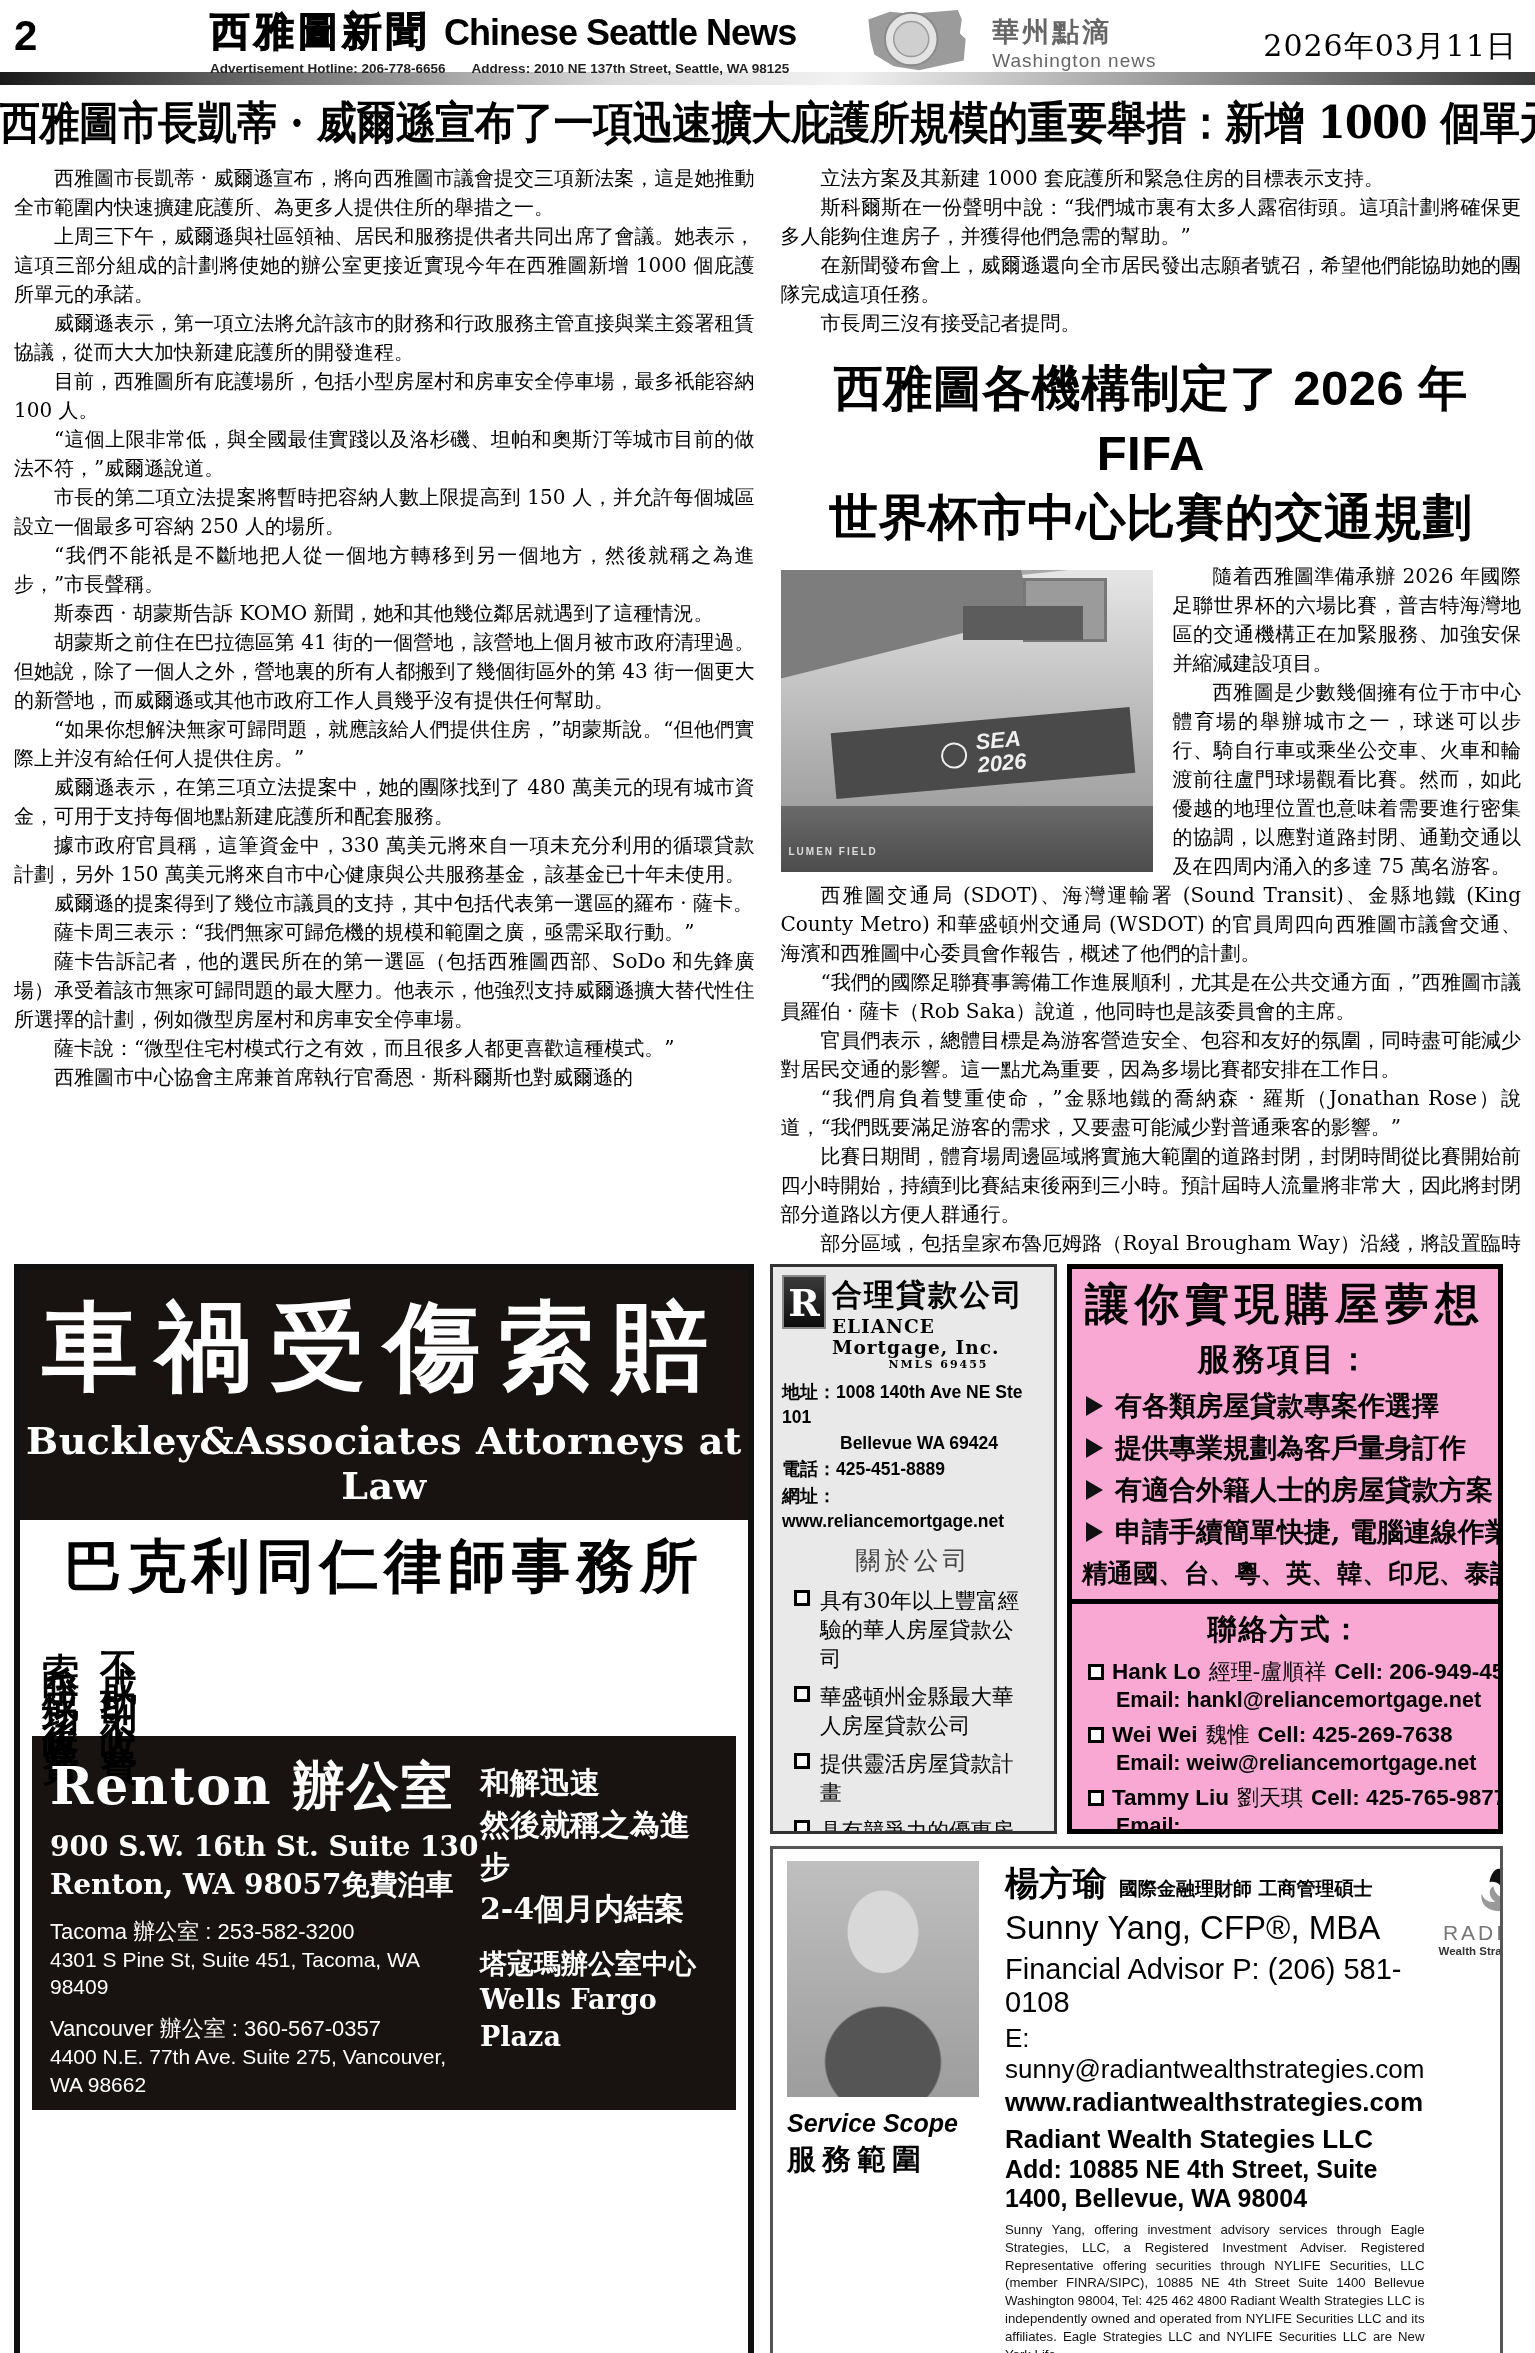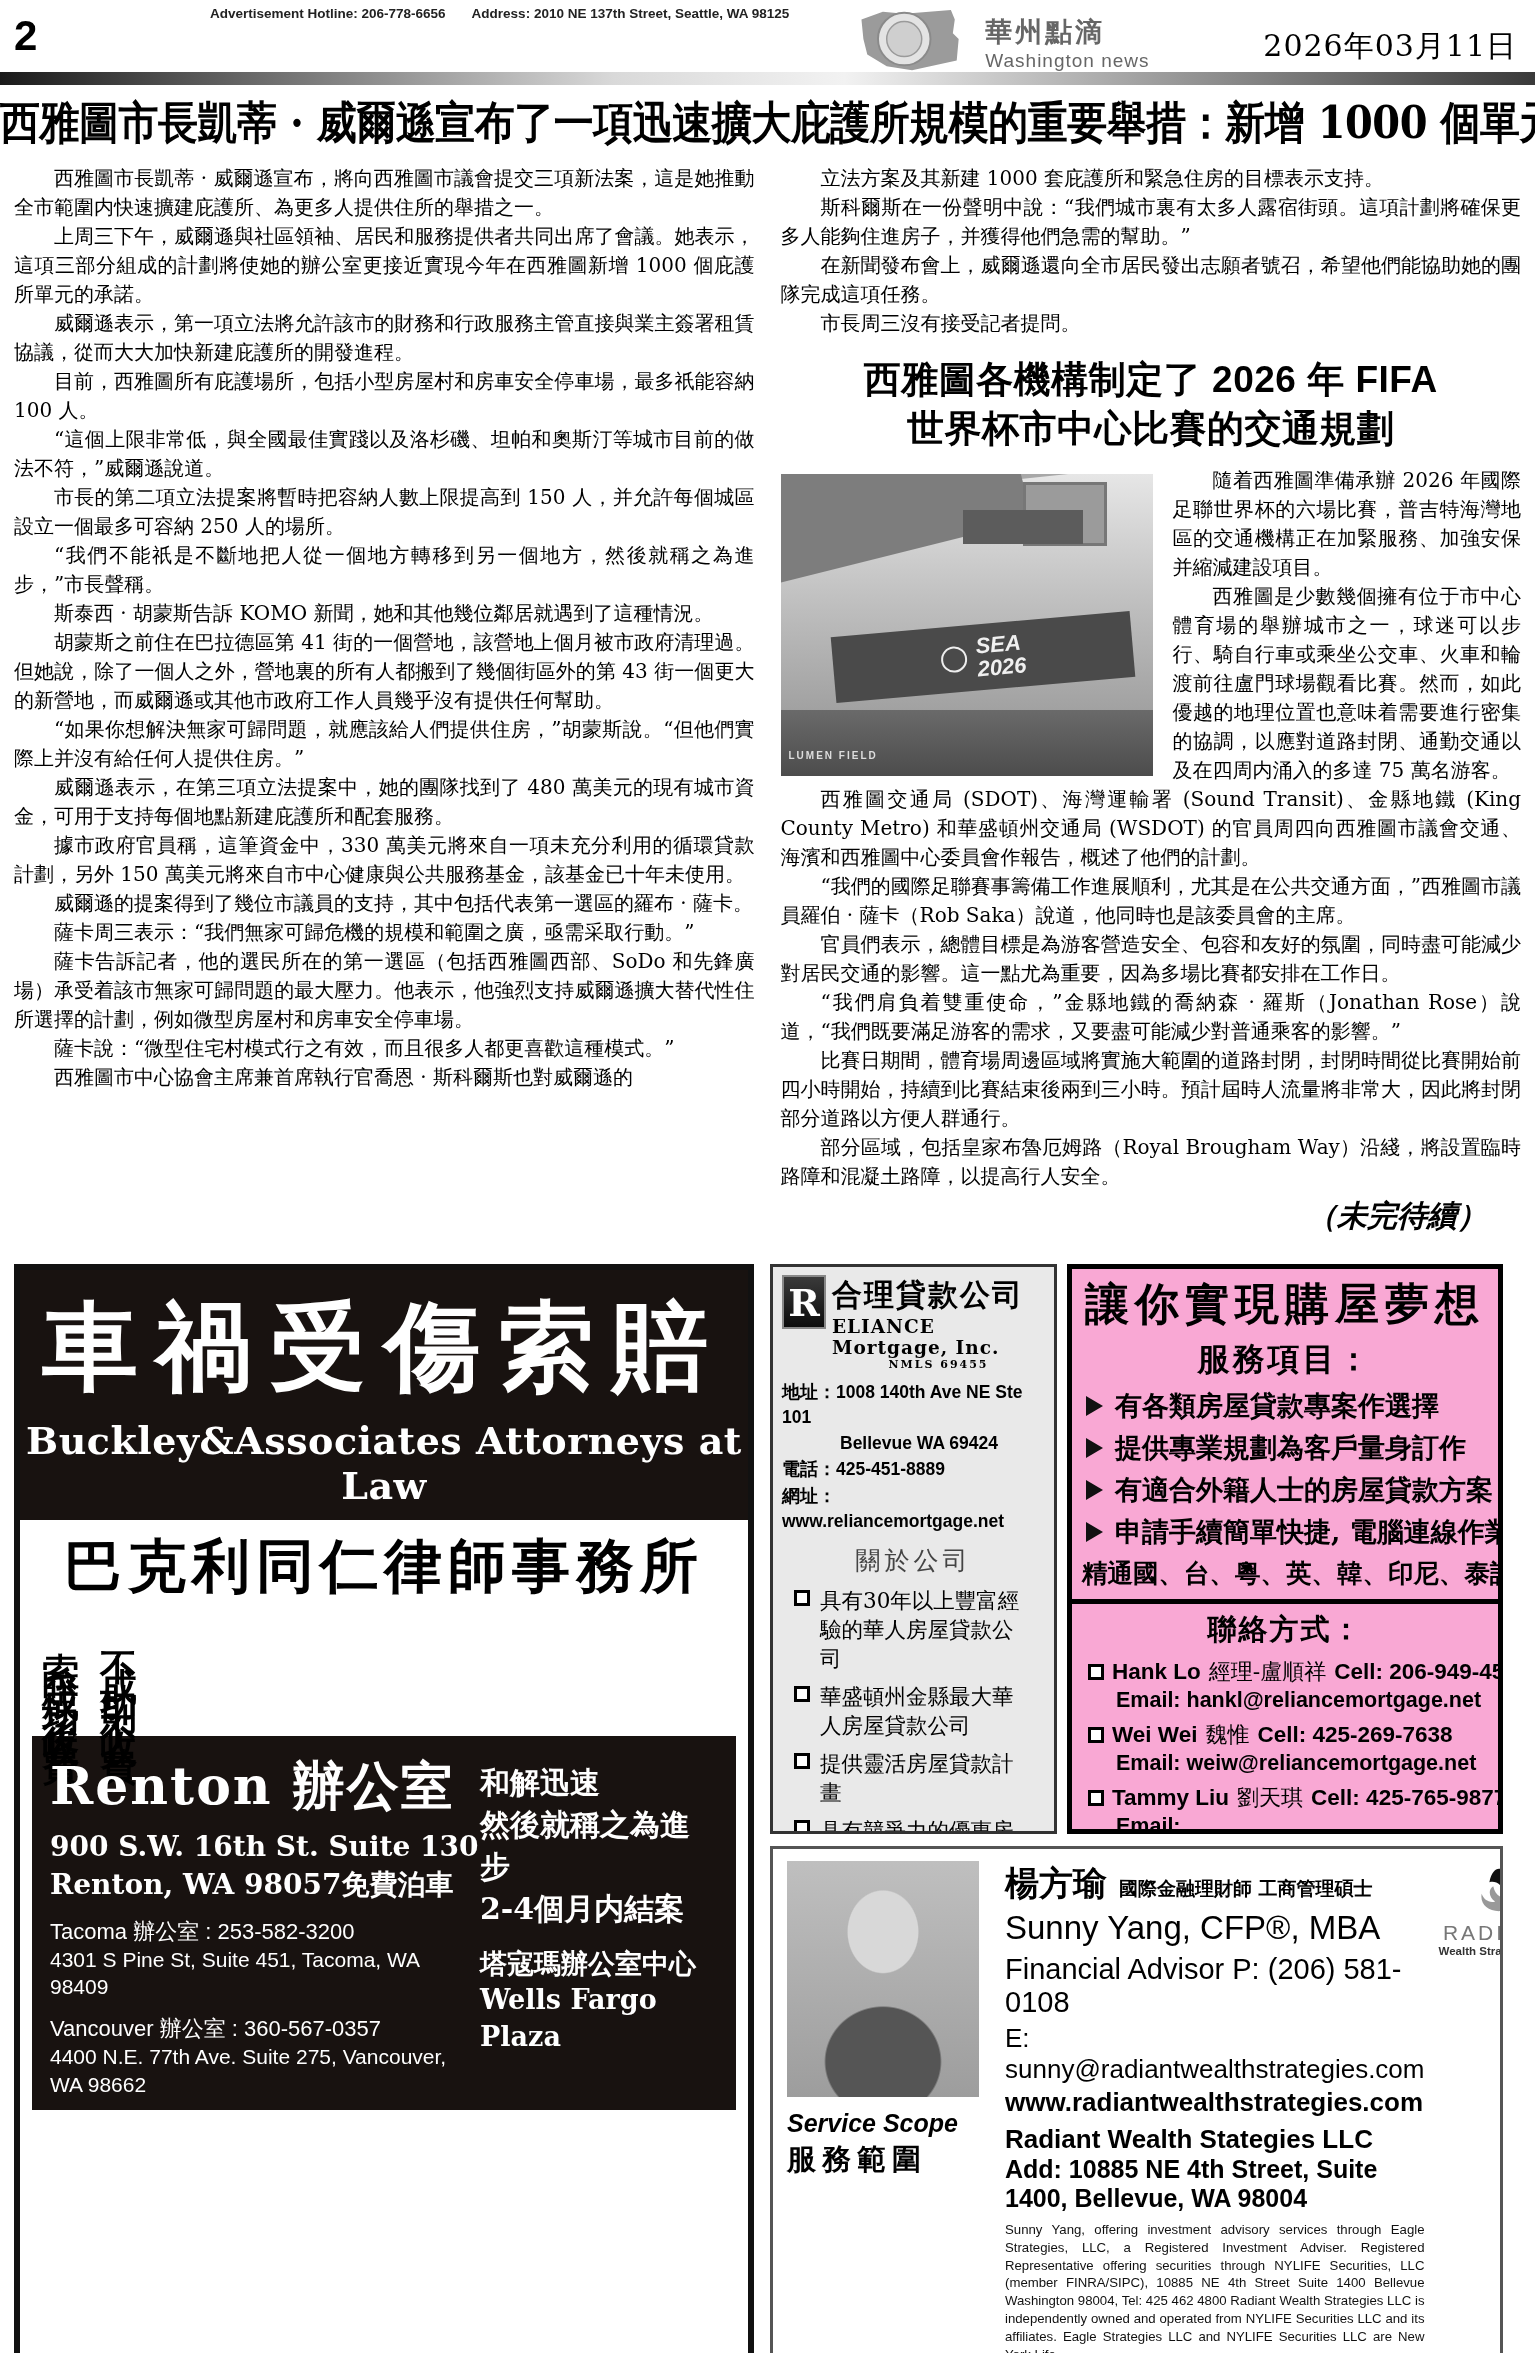--- a/index.html
+++ b/index.html
@@ -23,21 +23,21 @@
   .rule-gradient { height:13px; background:linear-gradient(90deg,#1a1a1a,#d9d9d9 40%,#f2f2f2 55%,#8a8a8a 80%,#3a3a3a); }
 
   
   .headline1 { font-size:40px; font-weight:900; text-align:center; white-space:nowrap;
                margin:10px 0 8px; letter-spacing:-0.5px; transform:scaleY(1.12); }
 
   
   .articles { display:flex; gap:26px; padding:6px 14px 0 14px; height:1096px; overflow:hidden; }
   .col { width:748px; font-size:20px; line-height:29px; text-align:justify; }
   .para { text-indent:2em; }
-  .headline2 { font-family:"Liberation Sans",sans-serif; font-size:37px; font-weight:900;
+  .headline2 { font-family:"Liberation Sans",sans-serif; font-size:49px; font-weight:900;
                text-align:center; line-height:1.32; margin:18px 0 12px; letter-spacing:0.5px; }
 
   
   .photo-stadium { float:left; width:372px; height:302px; margin:8px 20px 4px 0; position:relative;
                    background:linear-gradient(#e6e6e6, #bdbdbd 45%, #8f8f8f); overflow:hidden; }
   .ps-roof { position:absolute; left:-60px; top:-46px; width:300px; height:130px; background:#7d7d7d; transform:rotate(-14deg); }
   .ps-roof2 { position:absolute; left:-20px; top:-70px; width:420px; height:80px; background:#a8a8a8; transform:rotate(-6deg); }
   .ps-tower { position:absolute; right:46px; top:8px; width:84px; height:64px; background:#9b9b9b; border:3px solid #777; }
   .ps-board { position:absolute; right:70px; top:36px; width:120px; height:34px; background:#5c5c5c; }
   .ps-banner { position:absolute; left:52px; top:150px; width:300px; height:66px; background:#4a4a4a;
@@ -143,20 +143,24 @@
   .rad-logo-sub { font-size:11.5px; font-weight:bold; color:#333; font-family:"Liberation Sans",sans-serif; }
 </style>
 </head>
 <body>
 
 <div class="page">
 
   <div class="hdr">
     <div class="pagenum">2</div>
     <div class="masthead">
+      <div class="mast-row">
+        <span class="mast-cn">西雅圖新聞</span>
+        <span class="mast-en">Chinese Seattle News</span>
+      </div>
       <div class="mast-sub">
         <span>Advertisement Hotline: 206-778-6656</span>
         <span>Address: 2010 NE 137th Street, Seattle, WA 98125</span>
       </div>
     </div>
     <div class="wa-state">
       <svg width="118" height="70" viewBox="0 0 120 72" aria-hidden="true">
         <path d="M8 14 L30 6 L52 8 L100 4 L104 14 L102 28 L108 34 L106 56 L60 66 L34 62 L14 50 L10 34 Z" fill="#9b9b9b"></path>
         <circle cx="52" cy="34" r="27" fill="#e3e3e3" stroke="#8a8a8a" stroke-width="2"></circle>
         <circle cx="52" cy="34" r="18" fill="#cfcfcf" stroke="#9a9a9a" stroke-width="1.5"></circle>

